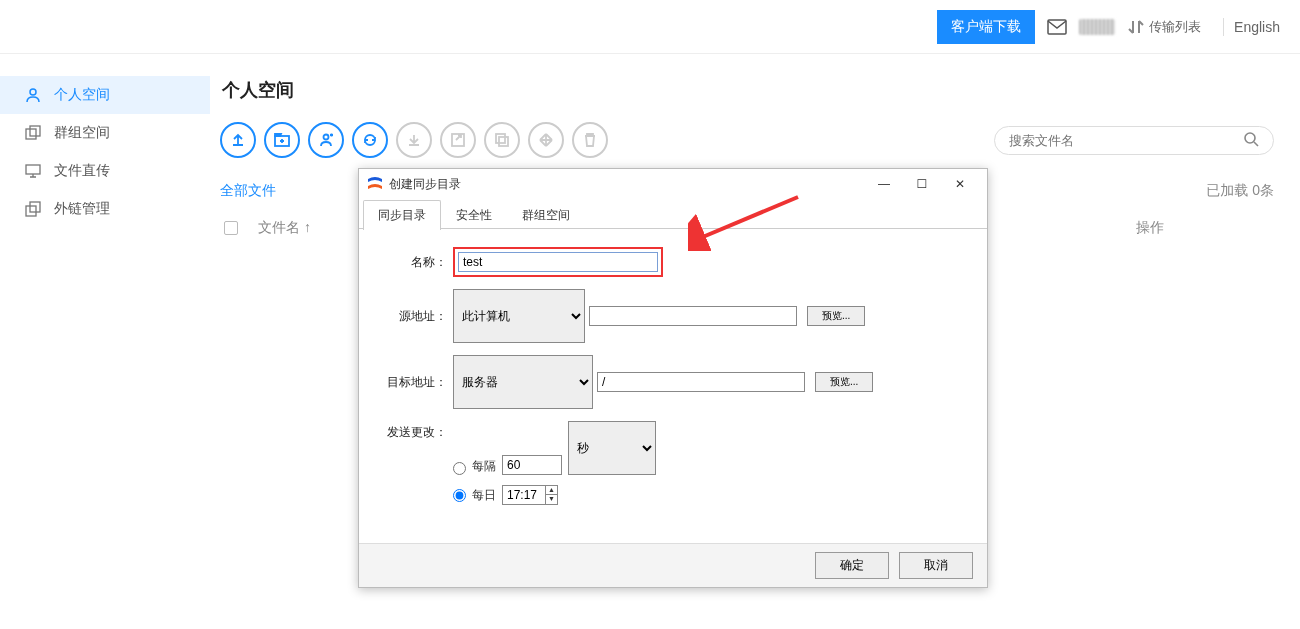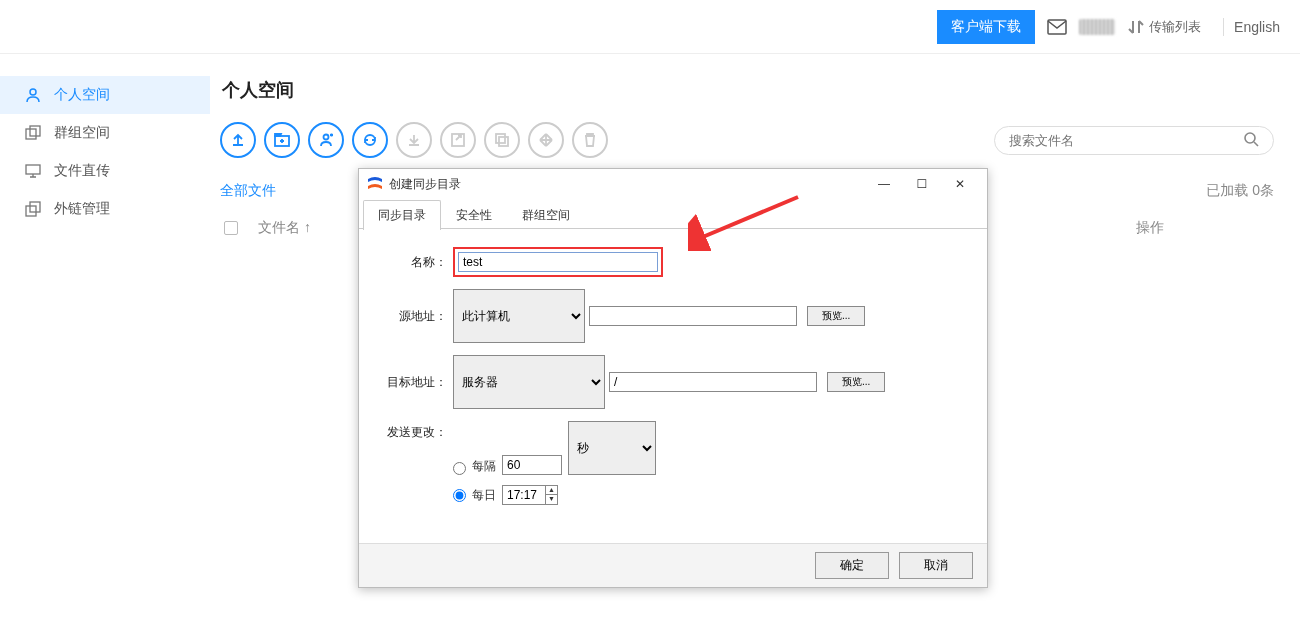--- a/index.html
+++ b/index.html
@@ -239,21 +239,21 @@
       <span class="flabel">源地址：</span>
       <select class="sel" style="width:132px">
         <option>此计算机</option>
       </select>
       <input class="txp" style="width: 208px; margin-left: 4px;" value="">
       <button class="btn" style="margin-left:10px">预览...</button>
     </div>
 
     <div class="frow">
       <span class="flabel">目标地址：</span>
-      <select class="sel" style="width:152px">
+      <select class="sel" style="width:140px">
         <option>服务器</option>
       </select>
       <input class="txp" style="width: 208px; margin-left: 4px;" value="/">
       <button class="btn" style="margin-left:10px">预览...</button>
     </div>
 
     <div class="frow" style="align-items:flex-start">
       <span class="flabel" style="margin-top:3px">发送更改：</span>
       <div>
         <div style="display:flex; align-items:flex-end; gap:6px; margin-bottom:10px;">

